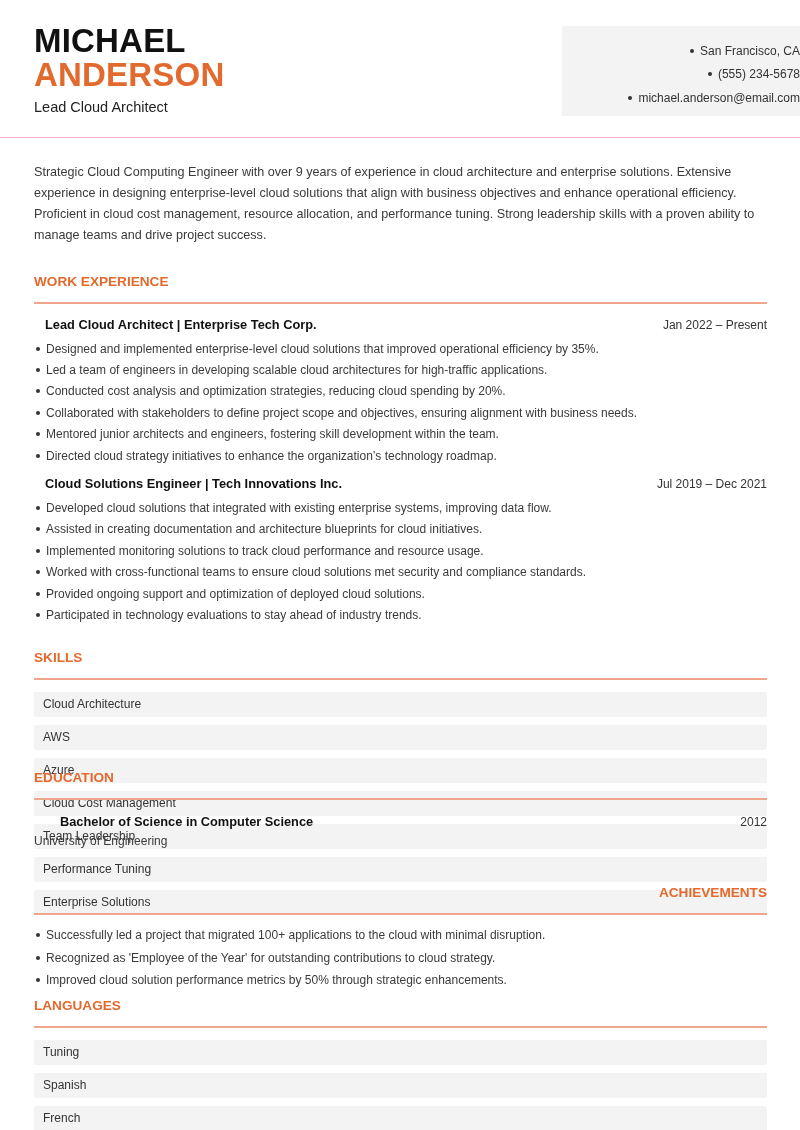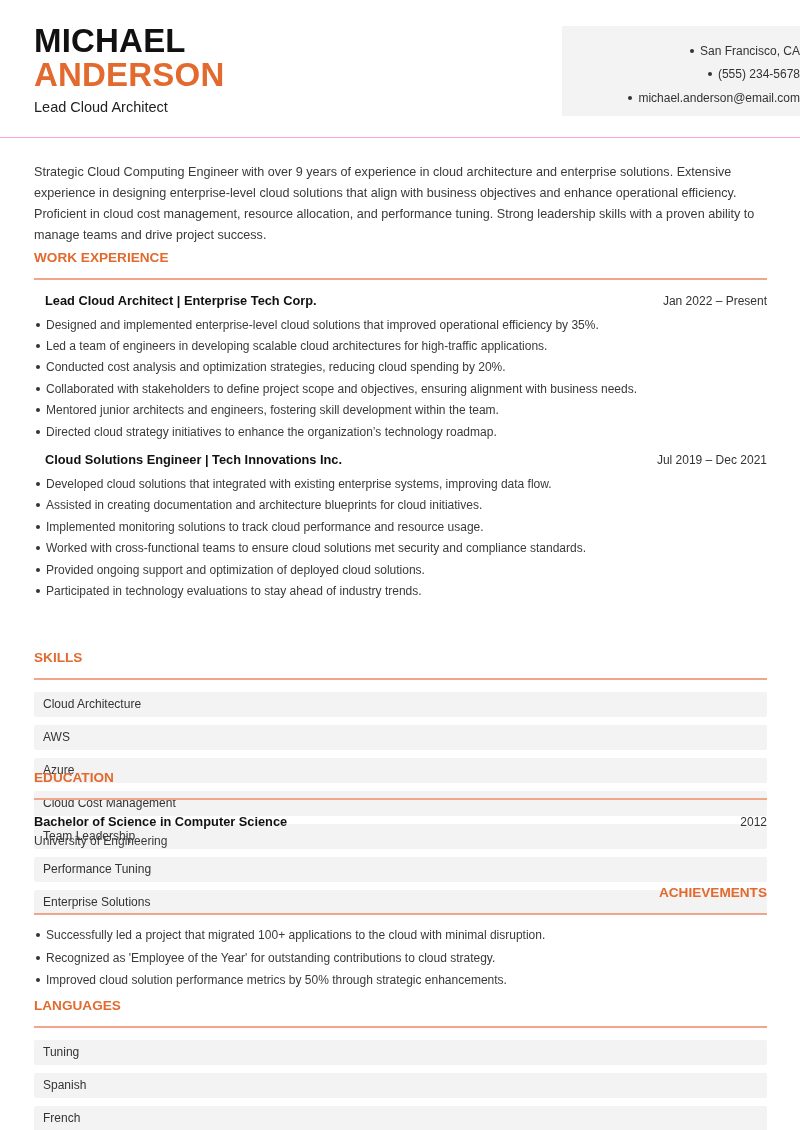--- a/index.html
+++ b/index.html
@@ -25,21 +25,21 @@
   .job-role { font-weight: 700; color: #111111; }
   .job-date { font-size: 12px; color: #333333; }
 
   .bullets { list-style: none; margin-top: 6px; }
   .bullets li { display: flex; align-items: center; font-size: 12px; color: #3a3a3a; height: 21.4px; padding-left: 2px; }
 
   .tags { display: flex; flex-wrap: wrap; gap: 8px 12px; margin-top: 12px; flex-direction: column; }
   .tag { background: #f3f3f3; font-size: 12px; color: #333333; height: 25px; line-height: 25px; padding: 0 9px; border-radius: 2px; }
 
   .edu-row { display: flex; justify-content: space-between; align-items: center; margin-top: 14px; }
-  .edu-degree { font-size: 12.8px; font-weight: 700; color: #111111; }
+  .edu-degree { font-size: 12.8px; font-weight: 700; color: #111111; margin-left: 26px; }
   .edu-year { font-size: 12px; color: #333333; }
   .edu-school { font-size: 12px; color: #3a3a3a; margin-top: 5px; }
 </style>
 </head>
 <body>
 
 <div class="header">
   <div class="name-first">MICHAEL</div>
   <div class="name-last">ANDERSON</div>
   <div class="job-title">Lead Cloud Architect</div>
@@ -55,21 +55,21 @@
     </div>
     <div class="contact-item">
       <span class="bullet-dot"></span>
       <span>michael.anderson@email.com</span>
     </div>
   </div>
 </div>
 
 <p class="summary">Strategic Cloud Computing Engineer with over 9 years of experience in cloud architecture and enterprise solutions. Extensive experience in designing enterprise-level cloud solutions that align with business objectives and enhance operational efficiency. Proficient in cloud cost management, resource allocation, and performance tuning. Strong leadership skills with a proven ability to manage teams and drive project success.</p>
 
-<div class="section" style="top:248px;">
+<div class="section" style="top:272px;">
   <div class="section-title">WORK EXPERIENCE</div>
   <div class="section-rule"></div>
 
   <div class="job" style="margin-top:13px;">
     <div class="job-head">
       <span class="job-role">Lead Cloud Architect | Enterprise Tech Corp.</span>
       <span class="job-date">Jan 2022 – Present</span>
     </div>
     <ul class="bullets">
       <li>

